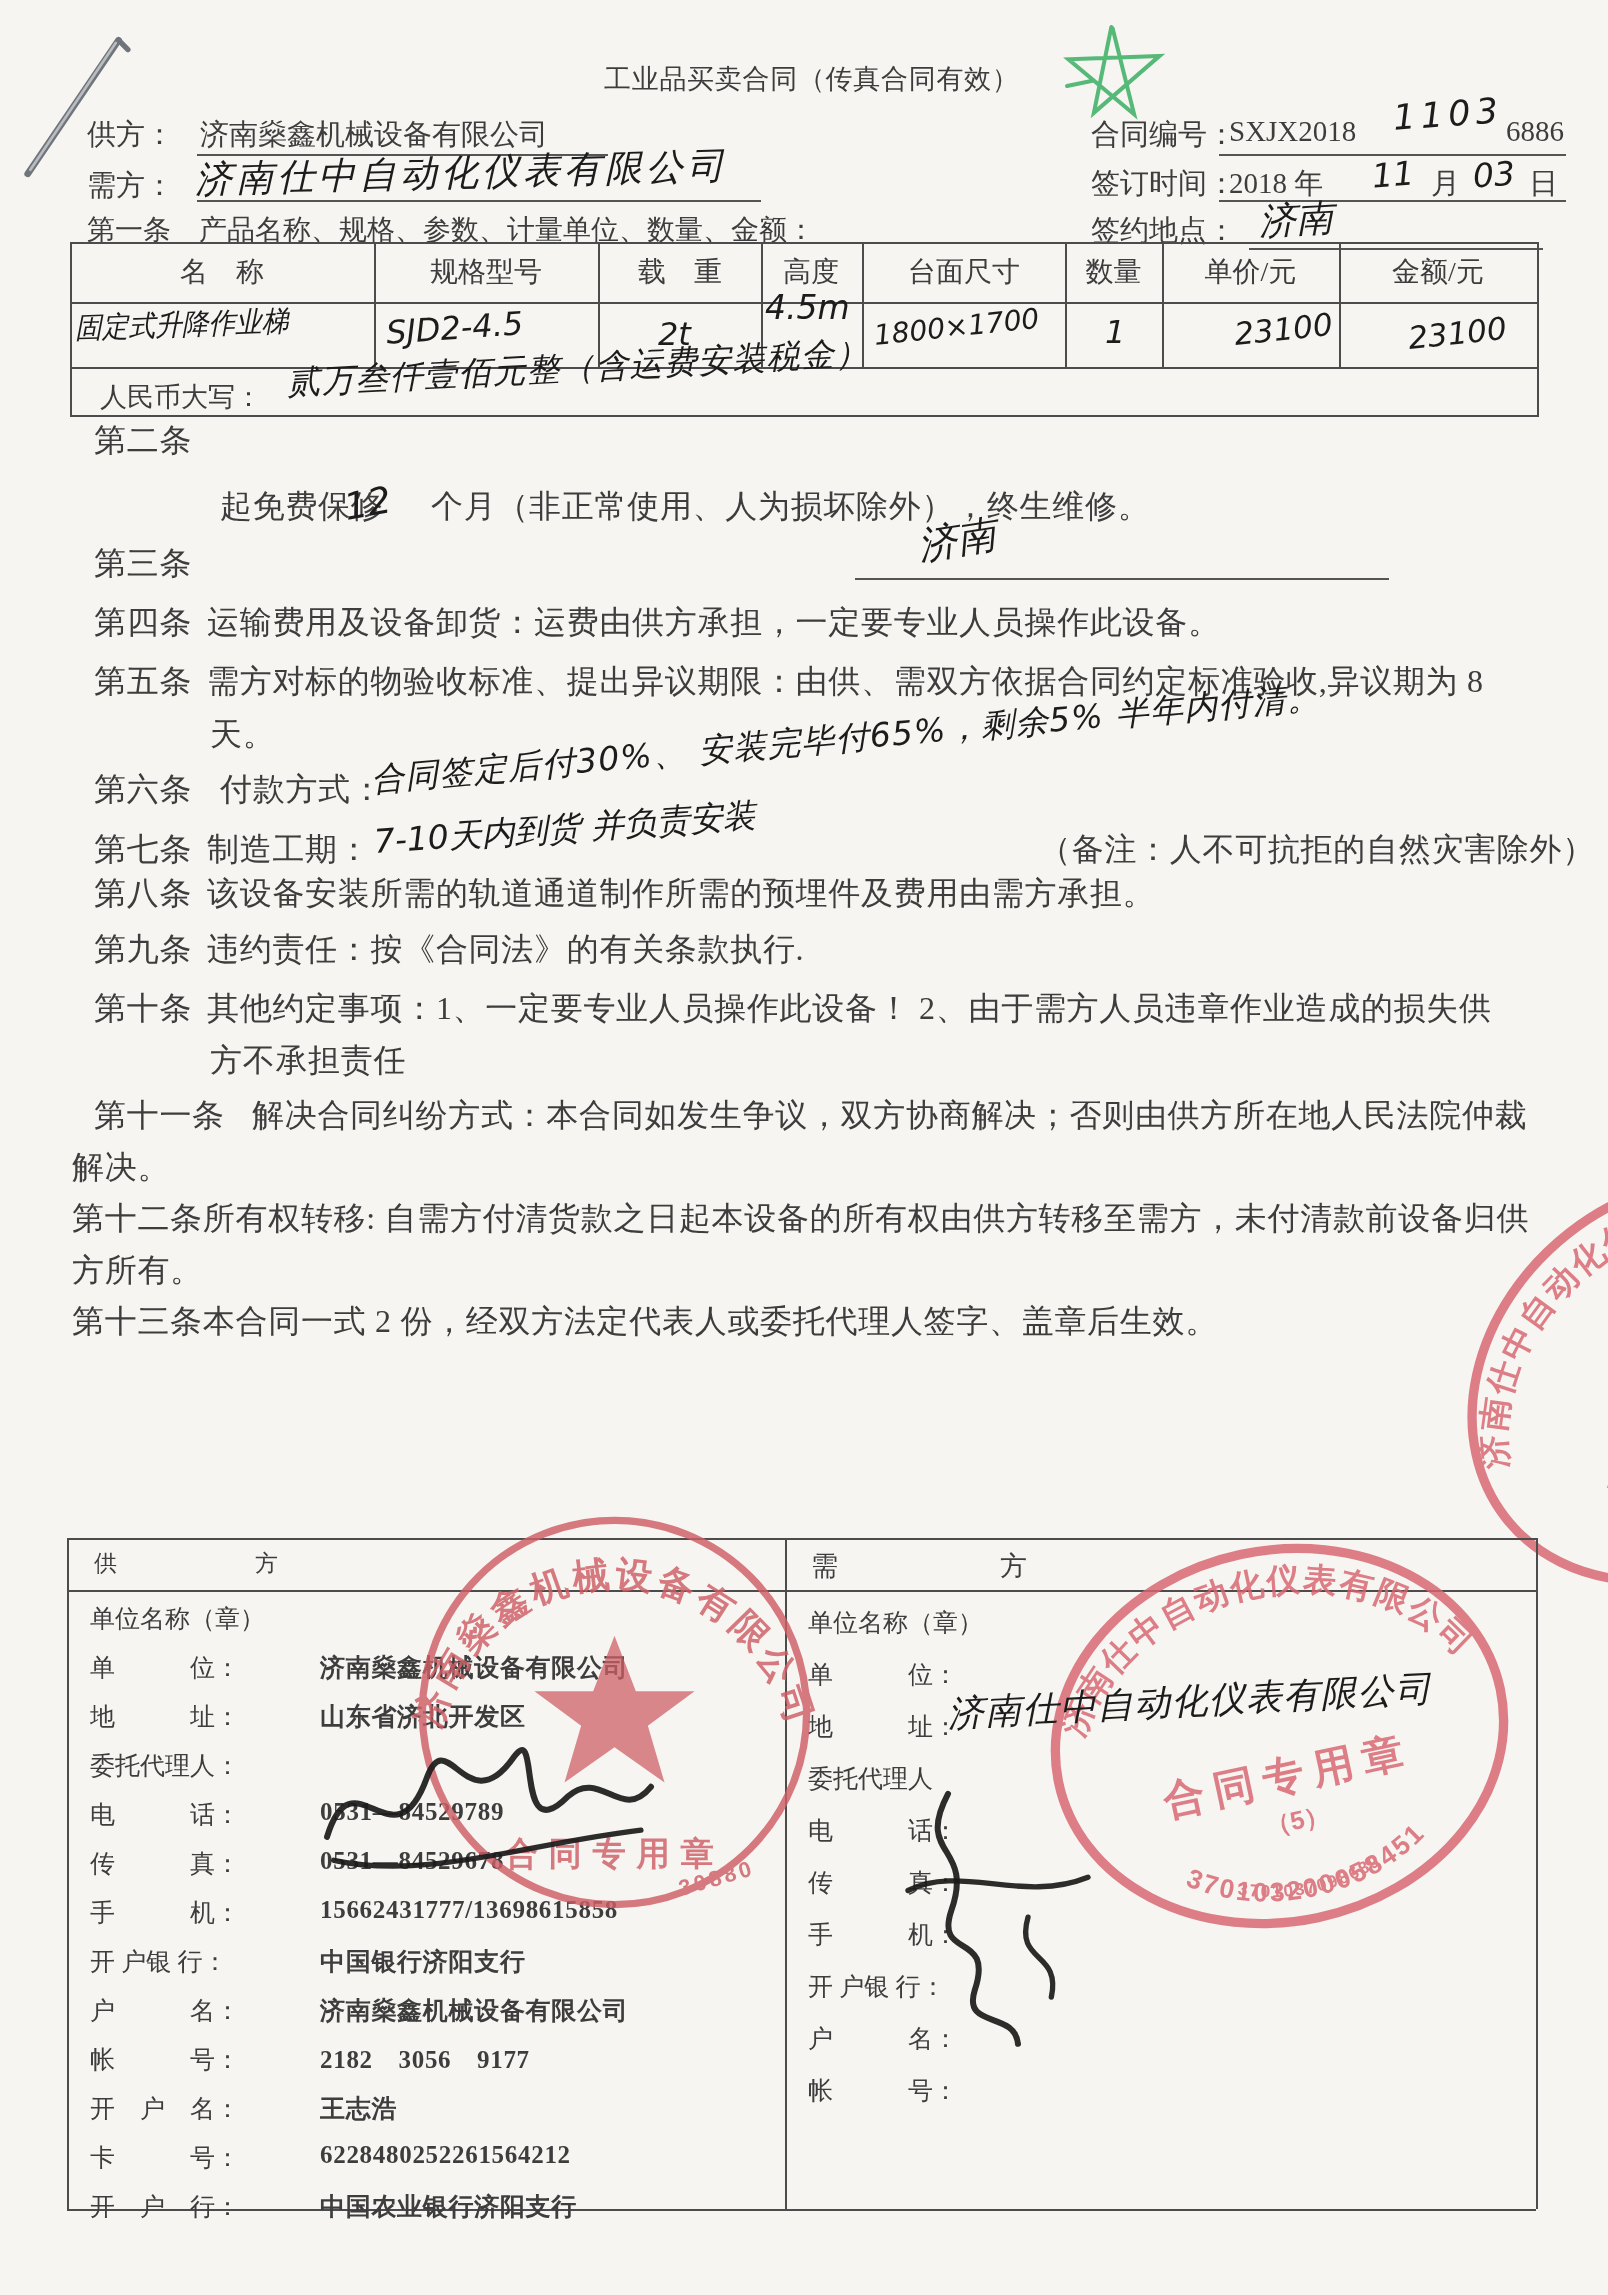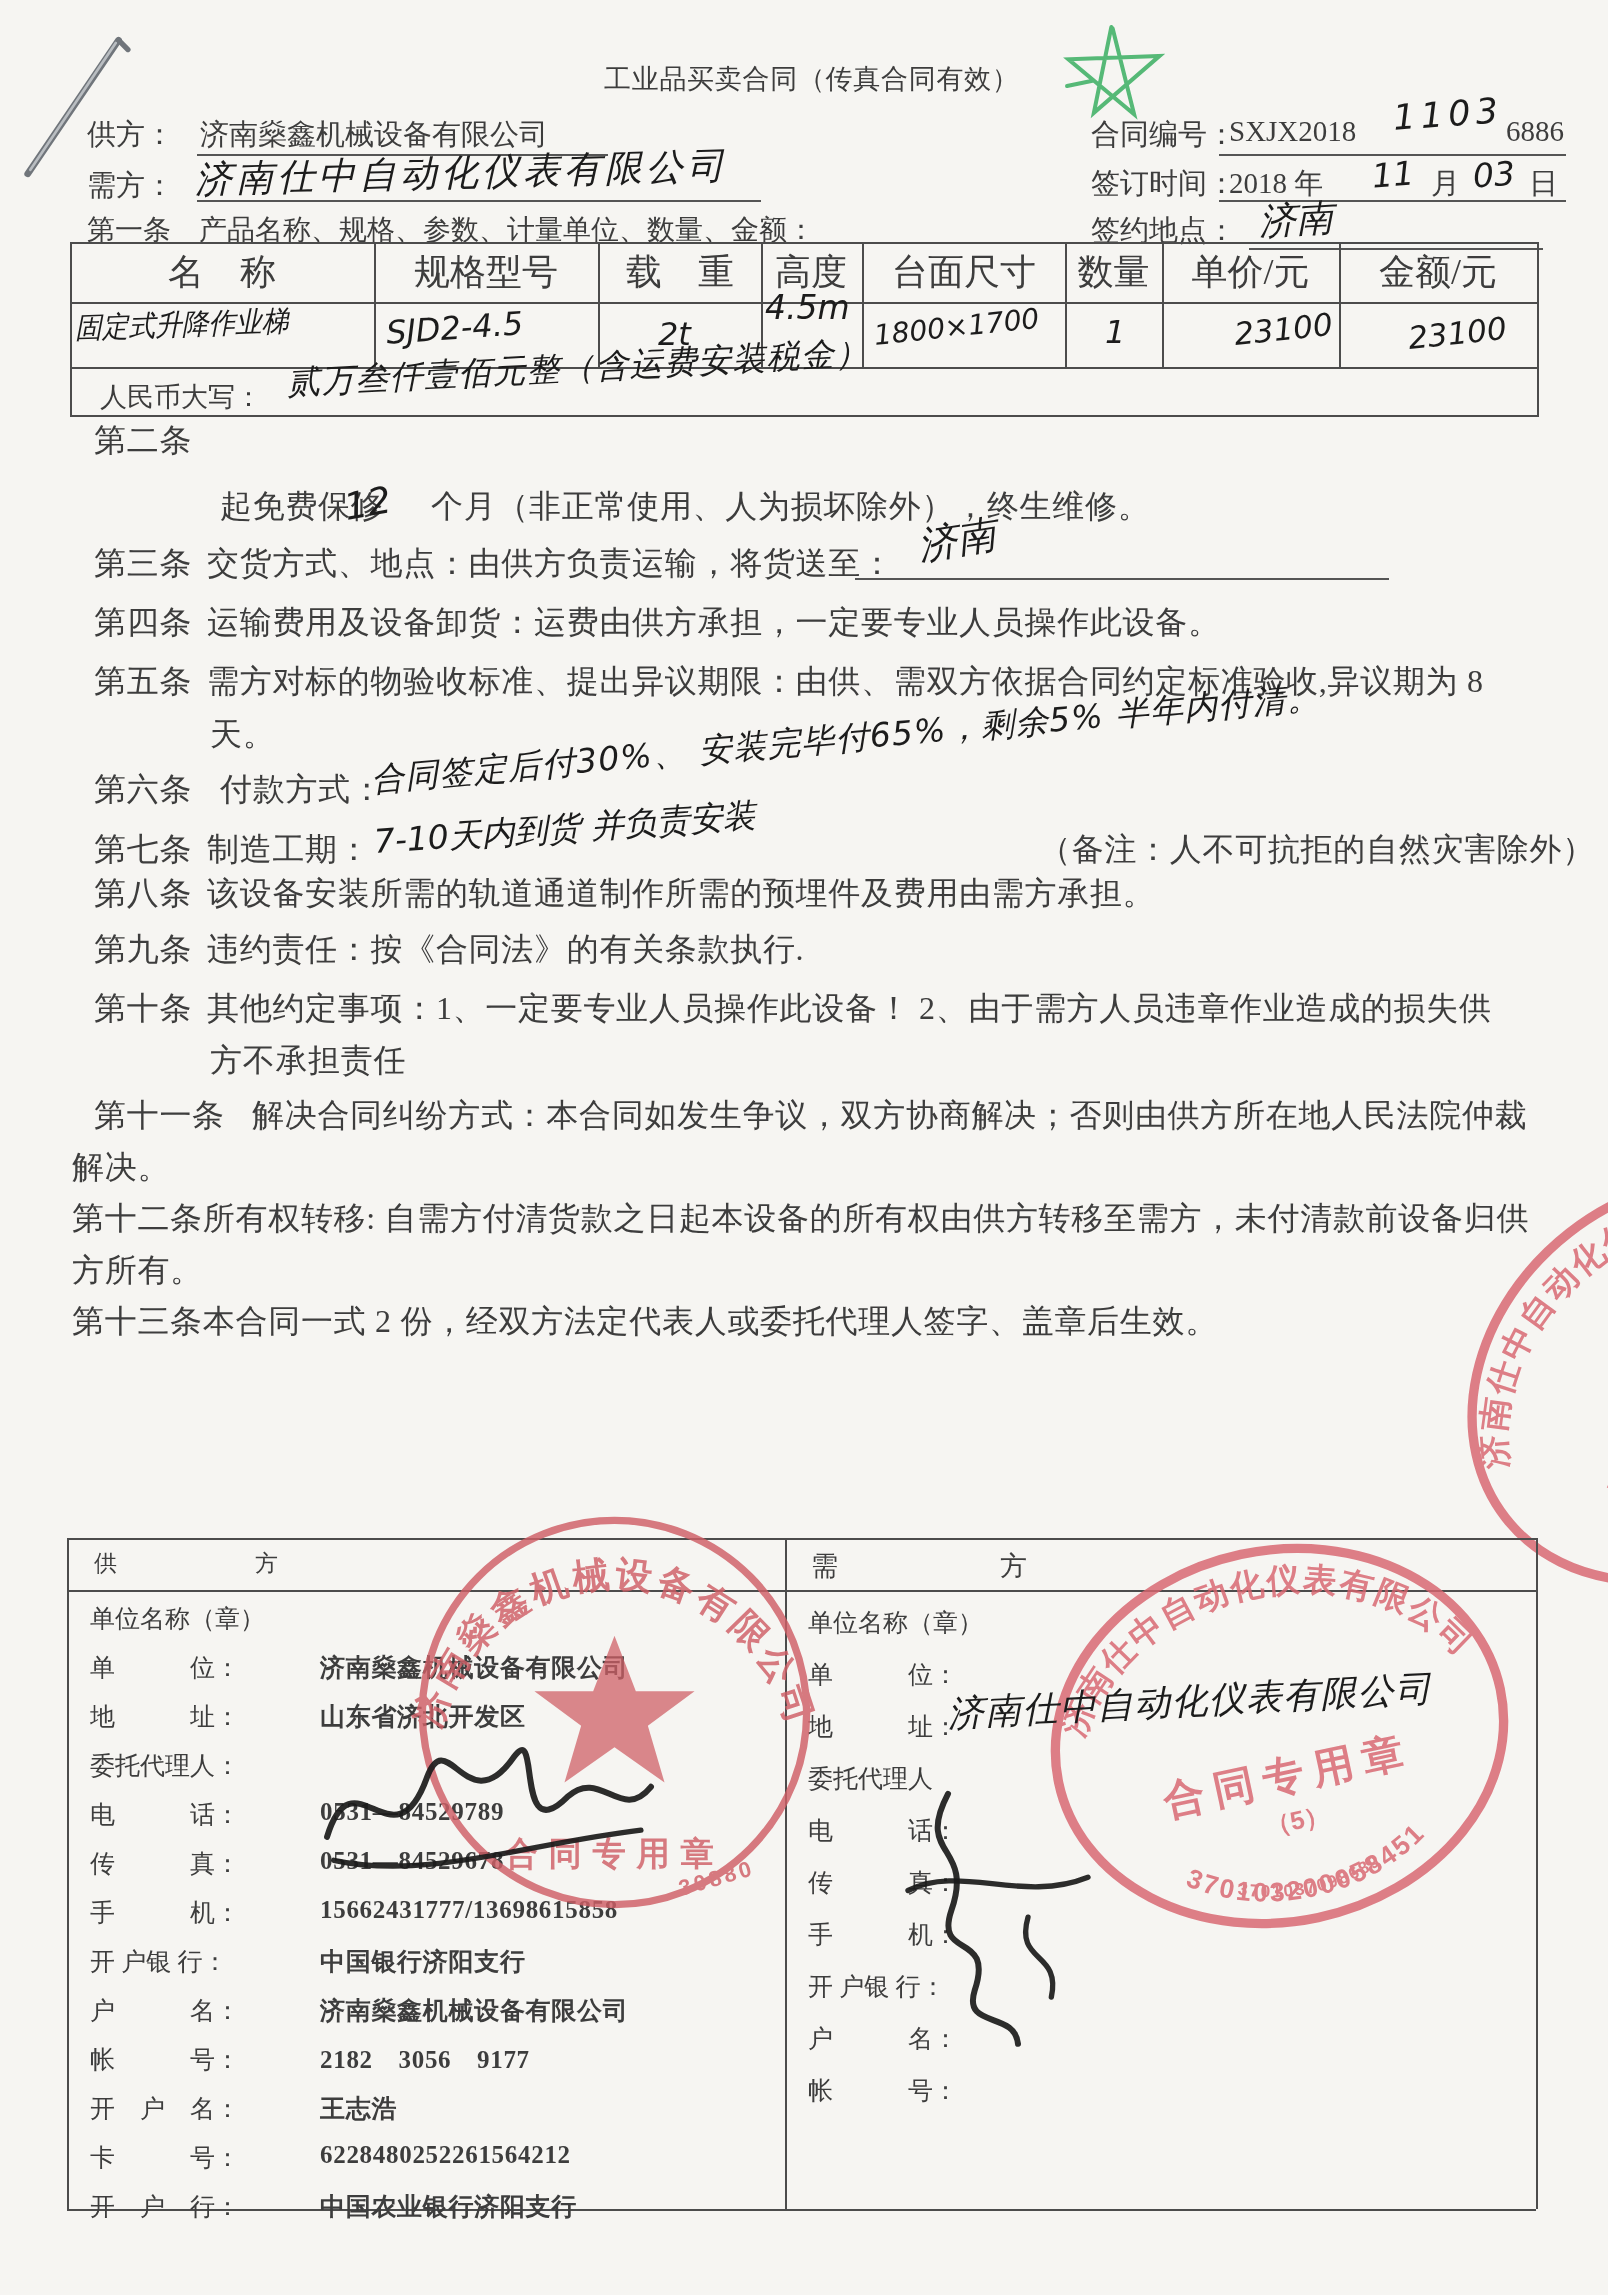--- a/index.html
+++ b/index.html
@@ -6,21 +6,21 @@
   #page{position:relative;width:1609px;height:2295px;background:#f6f5f2;overflow:hidden;
         font-family:"Liberation Serif",serif;color:#3d3d3d;}
   .abs{position:absolute;white-space:nowrap;}
   .printed{font-family:"Liberation Serif",serif;color:#3d3d3d;}
   .clause{font-size:32px;letter-spacing:0.7px;}
   .hdr{font-size:29px;}
   .hw{font-family:"DejaVu Sans",sans-serif;font-style:italic;color:#1c1c1c;}
   .hline{position:absolute;background:#4c4c4c;height:2px;}
   .vline{position:absolute;background:#4c4c4c;width:2px;}
   .uline{position:absolute;background:#555;height:2px;}
-  .thead{position:absolute;font-size:36px;text-align:center;line-height:60px;height:62px;}
+  .thead{position:absolute;font-size:28px;text-align:center;line-height:60px;height:62px;}
   .seal{position:absolute;opacity:.82;}
   .seal text{font-family:"Liberation Sans",sans-serif;font-weight:bold;}
   .sig-rows{position:absolute;}
   .sigrow{display:flex;align-items:flex-start;font-size:25px;}
   .sigrow .sr-label{display:inline-block;min-width:230px;}
   .sigrow .sr-value{font-weight:600;letter-spacing:0.7px;}
   .rowsL .sigrow{height:49px;}
   .rowsR .sigrow{height:52px;}
 </style>
 </head>
@@ -102,21 +102,20 @@
 
   <span class="abs printed" style="left:100px;top:379px;font-size:27px">人民币大写：</span>
   <span class="abs hw" style="left:287px;top:361px;font-size:33px;letter-spacing:1.3px;transform:rotate(-3deg);transform-origin:left">贰万叁仟壹佰元整（含运费安装税金）</span>
 
   <span class="abs printed clause" style="left:94px;top:419px">第二条</span>
   <span class="abs printed clause" style="left:220px;top:485px">起免费保修</span>
   <span class="abs hw" style="left:344px;top:482px;font-size:37px;transform:rotate(-10deg)">12</span>
   <span class="abs printed clause" style="left:431px;top:485px">个月（非正常使用、人为损坏除外），终生维修。</span>
 
   <span class="abs printed clause" style="left:94px;top:542px">第三条</span>
-  <span class="abs printed clause" style="left:207px;top:542px">交货方式、地点：由供方负责运输，将货送至：</span>
   <span class="abs hw" style="left:918px;top:513px;font-size:39px;transform:rotate(-9deg)">济南</span>
   <div class="uline" style="left:855px;top:578px;width:534px"></div>
 
   <span class="abs printed clause" style="left:94px;top:601px">第四条</span>
   <span class="abs printed clause" style="left:207px;top:601px">运输费用及设备卸货：运费由供方承担，一定要专业人员操作此设备。</span>
 
   <span class="abs printed clause" style="left:94px;top:660px">第五条</span>
   <span class="abs printed clause" style="left:207px;top:660px">需方对标的物验收标准、提出异议期限：由供、需双方依据合同约定标准验收,异议期为 8</span>
   <span class="abs printed clause" style="left:210px;top:713px">天。</span>
 

